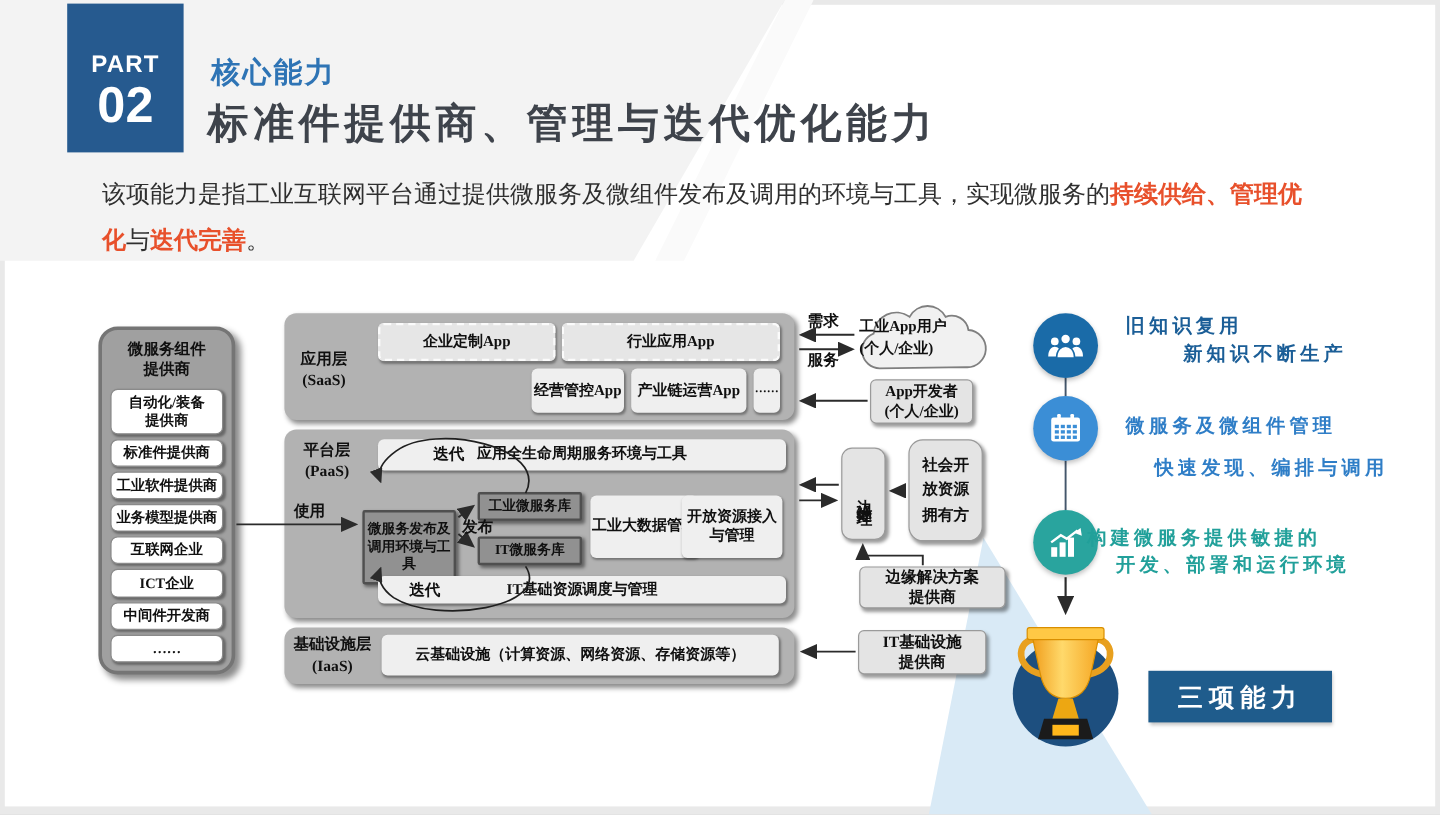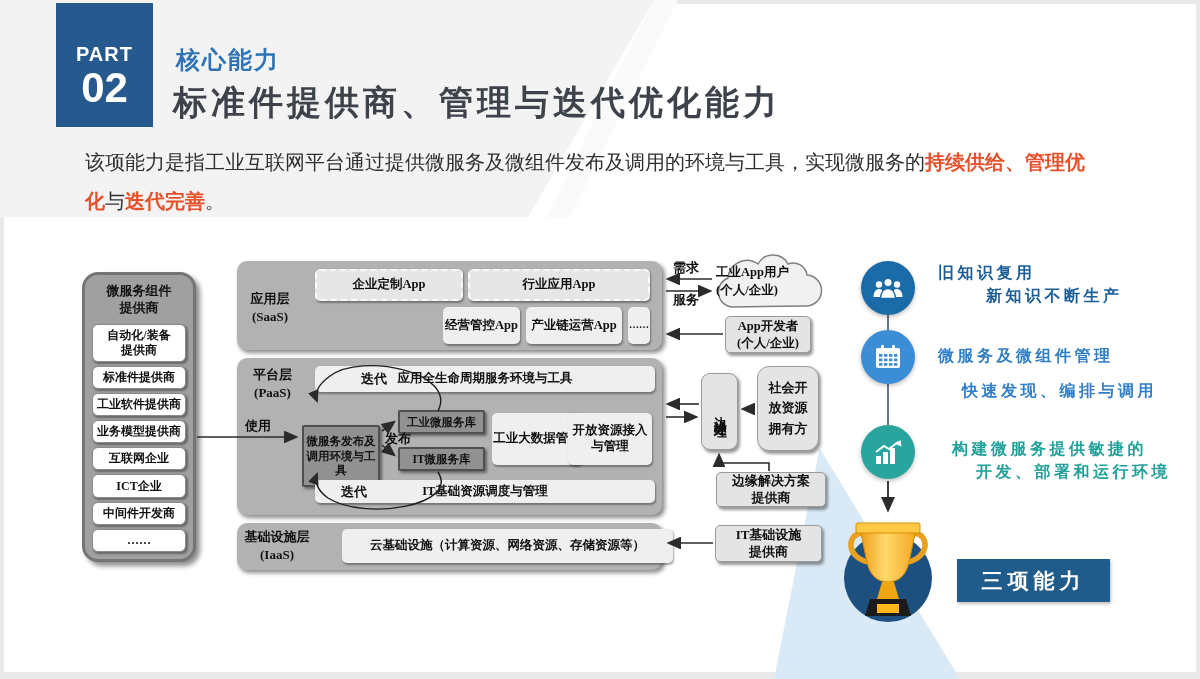--- a/index.html
+++ b/index.html
@@ -145,39 +145,39 @@
   <div class="litebox dg" style="left:315px; top:480px; width:340px; height:23px;">
     <span class="iterate" style="left:26px;">迭代</span>
     <span>IT基础资源调度与管理</span>
   </div>
 
   <div class="layer" style="left:237px; top:523px; width:425px; height:47px;"></div>
   <div class="layer-label dg" style="left:240px; top:528px; width:74px;">
     <div>基础设施层</div>
     <div>(IaaS)</div>
   </div>
-  <div class="litebox dg" style="left:318px; top:529px; width:331px; height:34px;margin-left:24px;">云基础设施（计算资源、网络资源、存储资源等）</div>
+  <div class="litebox dg" style="left:318px; top:529px; width:331px; height:34px;">云基础设施（计算资源、网络资源、存储资源等）</div>
 
   <div class="flabel dg" style="left:673px; top:259px;">需求</div>
   <div class="flabel dg" style="left:673px; top:291px;">服务</div>
   <div class="abs dg" style="left:716px; top:264px; width:100px; text-align:left; font-size:12.5px; line-height:1.4; z-index:4;">
     <div>工业App用户</div>
     <div>(个人/企业)</div>
   </div>
   <div class="sidebox dg" style="left:725px; top:316px; width:86px; height:37px;">
     <div>
       <div>App开发者</div>
       <div>(个人/企业)</div>
     </div>
   </div>
   <div class="sidebox dg vtext" style="left:701px; top:373px; width:37px; height:77px; border-radius:9px; font-size:13px;">边缘处理</div>
   <div class="sidebox dg" style="left:757px; top:366px; width:62px; height:85px; border-radius:12px; font-size:13px; line-height:1.55;">
     <span style="width:46px;">社会开放资源拥有方</span>
   </div>
-  <div class="sidebox dg" style="left:716px; top:472px; width:110px; height:35px; font-size:13px;">
+  <div class="sidebox dg" style="left:716px; top:472px; width:122px; height:35px; font-size:13px;">
     <div>
       <div>边缘解决方案</div>
       <div>提供商</div>
     </div>
   </div>
   <div class="sidebox dg" style="left:715px; top:525px; width:107px; height:37px; font-size:13px;">
     <div>
       <div>IT基础设施</div>
       <div>提供商</div>
     </div>
@@ -226,21 +226,21 @@
 
   <div class="cap-circle" style="left:861px; top:425px; background:#29a49e;">
     <svg class="icon-svg" width="30" height="26" viewBox="0 0 30 26">
       <rect x="3" y="17" width="5" height="8" fill="#fff"></rect>
       <rect x="10" y="13" width="5" height="12" fill="#fff"></rect>
       <rect x="17" y="9" width="5" height="16" fill="#fff"></rect>
       <polyline points="3,13 11,7 16,10 25,3" fill="none" stroke="#fff" stroke-width="2"></polyline>
       <polygon points="27.5,1 28.5,7.5 22,5" fill="#fff"></polygon>
     </svg>
   </div>
-  <div class="cap-text" style="left:952px; top:437px; color:#21a09a;">
+  <div class="cap-text" style="left:906px; top:437px; color:#21a09a;">
     <div>构建微服务提供敏捷的</div>
     <div style="margin-left:24px;">开发、部署和运行环境</div>
   </div>
 
   <div class="trophy-circle"></div>
   <svg class="abs" style="left:843px; top:517px; z-index:4;" width="90" height="110" viewBox="0 0 90 110">
     <defs>
       <linearGradient id="gold" x1="0" y1="0" x2="1" y2="0">
         <stop offset="0" stop-color="#f09c1a"></stop>
           <stop offset="0.45" stop-color="#ffd96b"></stop>

